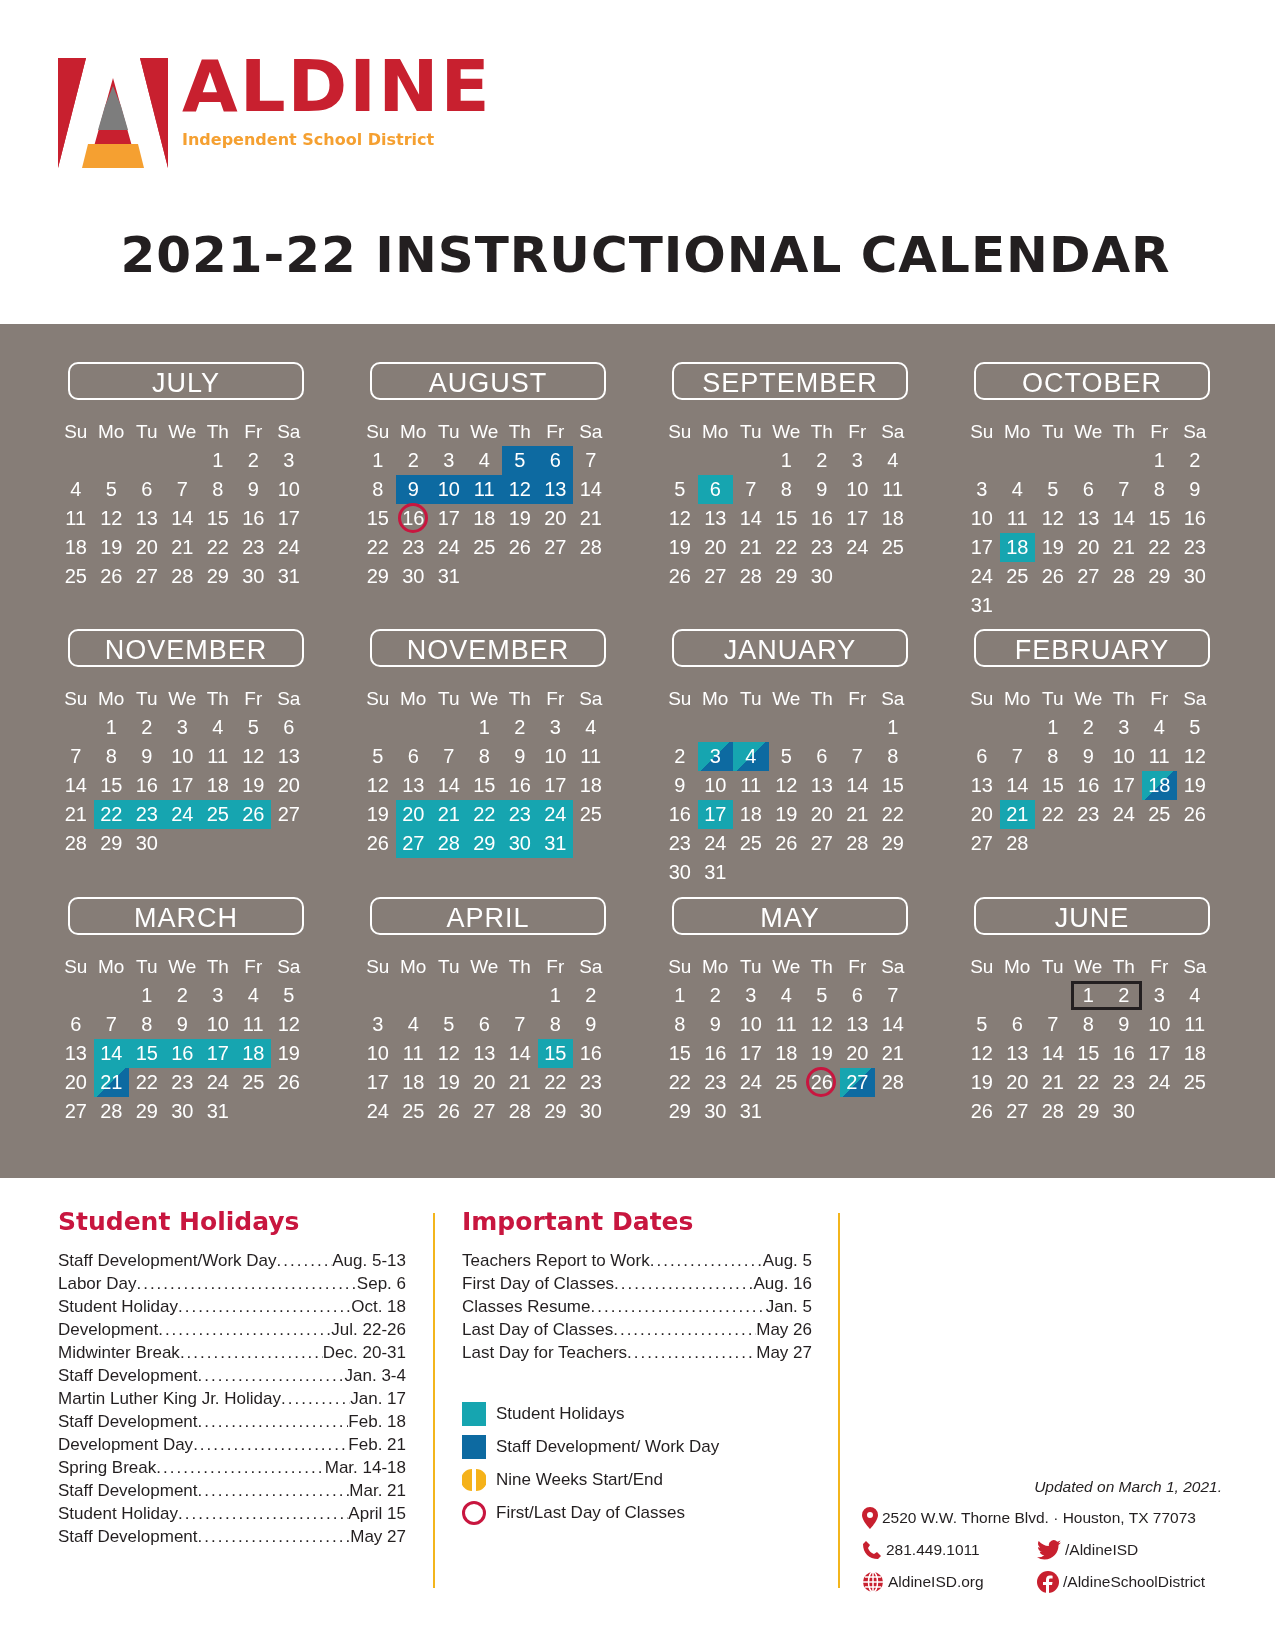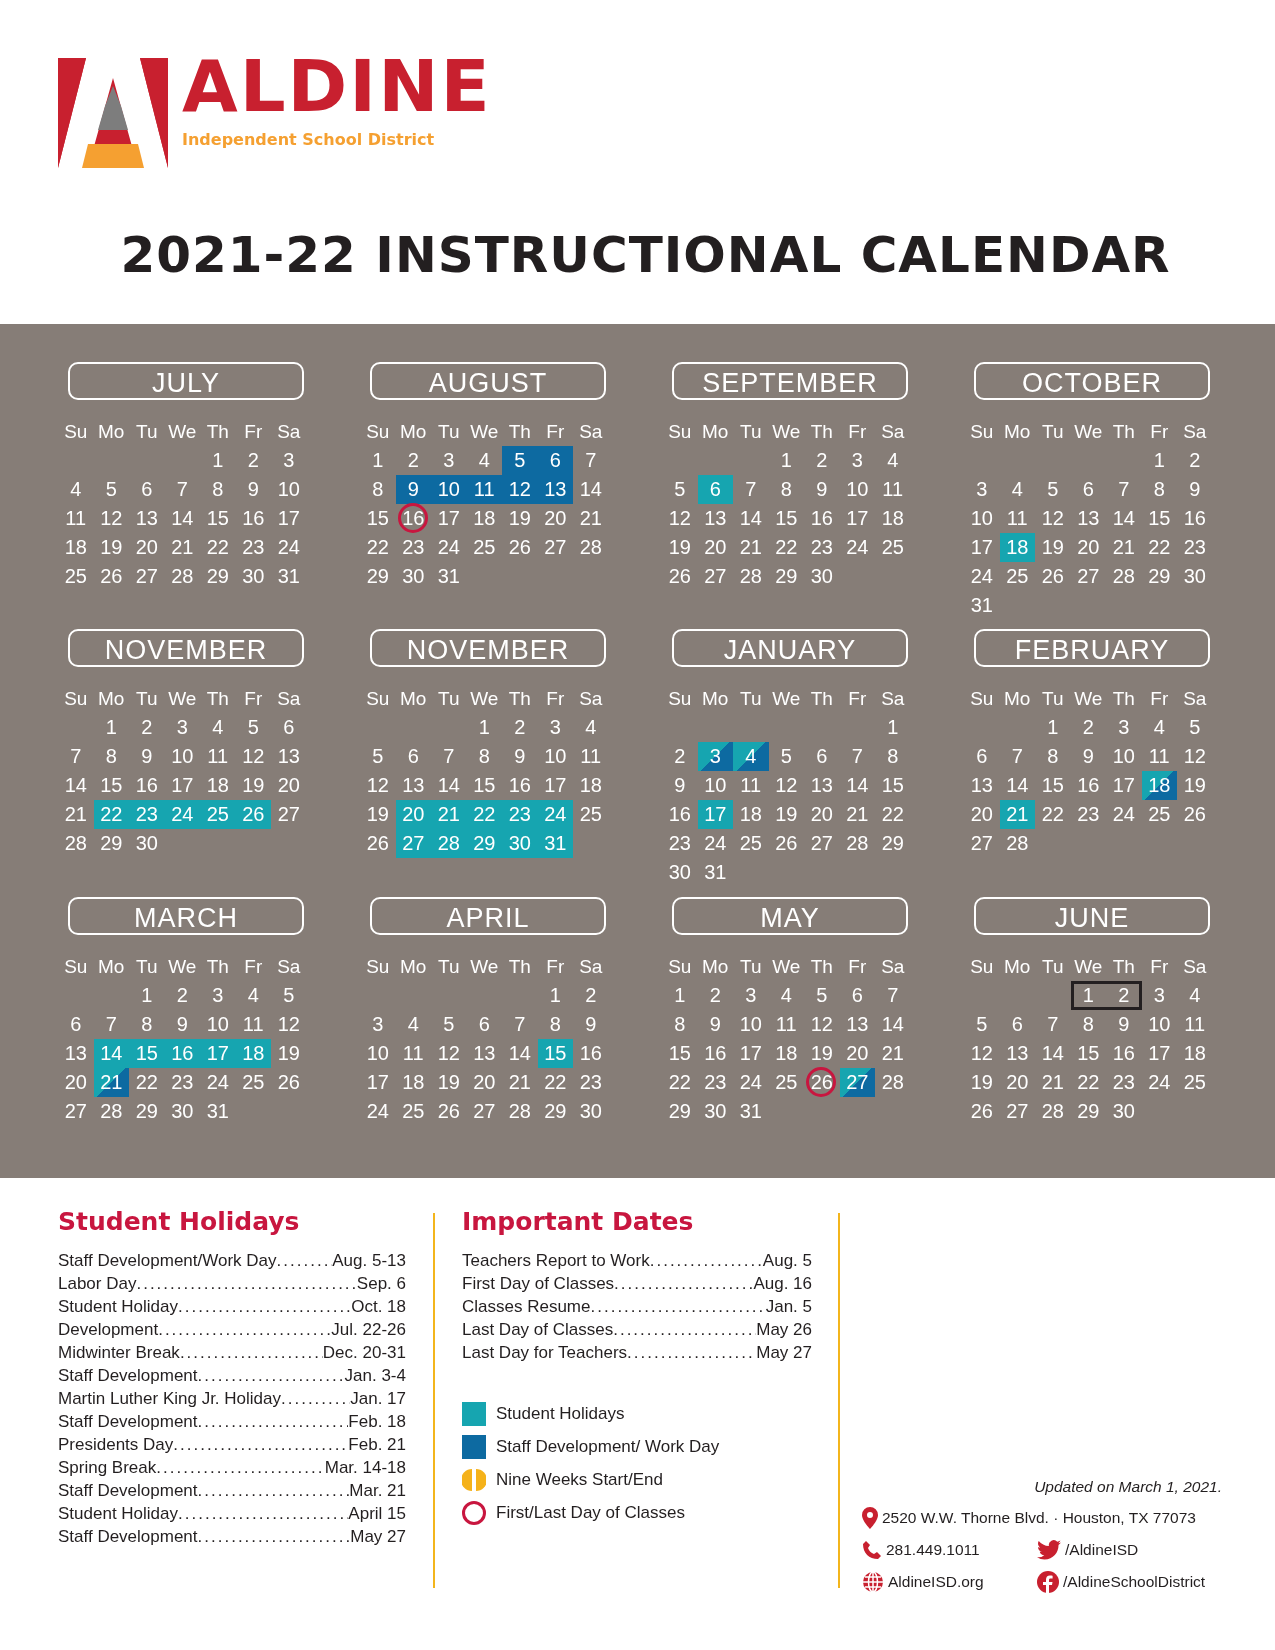--- a/index.html
+++ b/index.html
@@ -640,21 +640,21 @@
       <span class="lbl">Martin Luther King Jr. Holiday</span>
       <span class="dots"></span>
       <span class="val">Jan. 17</span>
     </div>
     <div class="row">
       <span class="lbl">Staff Development</span>
       <span class="dots"></span>
       <span class="val">Feb. 18</span>
     </div>
     <div class="row">
-      <span class="lbl">Presidents Day</span>
+      <span class="lbl">Development Day</span>
       <span class="dots"></span>
       <span class="val">Feb. 21</span>
     </div>
     <div class="row">
       <span class="lbl">Spring Break</span>
       <span class="dots"></span>
       <span class="val">Mar. 14-18</span>
     </div>
     <div class="row">
       <span class="lbl">Staff Development</span>

